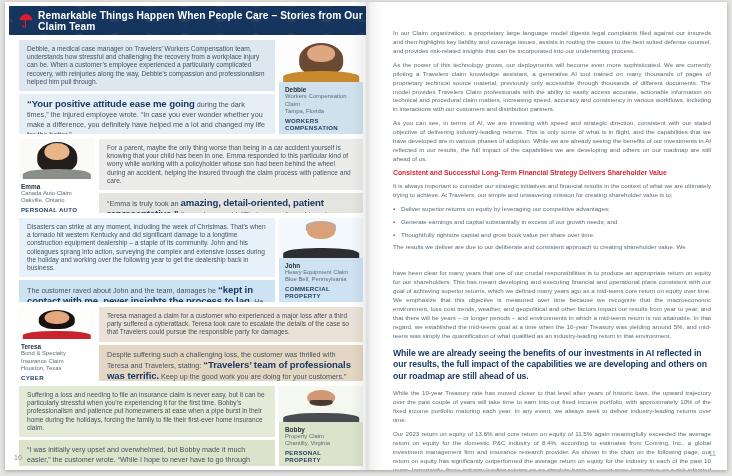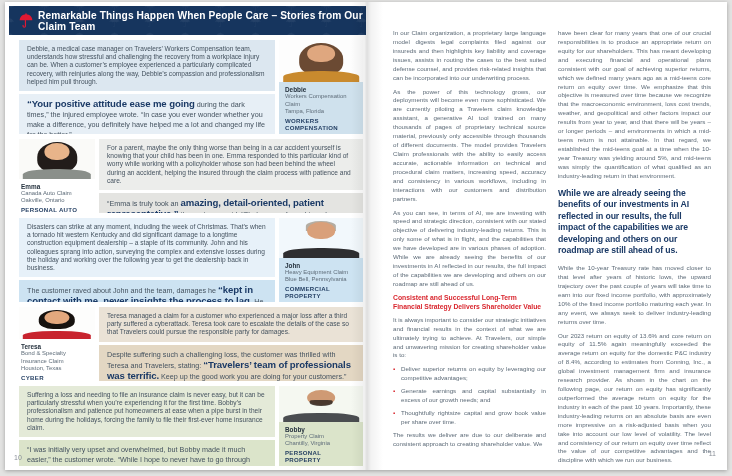--- a/index.html
+++ b/index.html
@@ -55,21 +55,21 @@
              width:27%; height:18%; background:var(--hair); border-radius:24% 24% 52% 52%; opacity:.9; }
   .av-body { position:absolute; left:50%; bottom:-2px; transform:translateX(-50%); width:90%; height:30%;
              background:var(--shirt); border-radius:46% 46% 0 0; }
 
   .pagenum { position:absolute; font-size:7px; color:#8a9098; z-index:45; }
   .pn-left { left:9px; bottom:9px; }
   .pn-right { right:11px; bottom:13px; }
 
   
   .page-right { position:absolute; left:361px; top:0; width:361px; height:468px; overflow:hidden;
-                padding:27px 16px 0 27px; display:flex; gap:12px; }
+                padding:27px 16px 0 27px; display:flex; gap:12px;flex-direction:column; }
   .col { flex:1; min-width:0; }
   .col p { font-size:6.2px; line-height:1.44; color:#5c6a77; text-align:justify; margin-bottom:5px; }
   .red-heading { font-size:6.8px; line-height:1.32; font-weight:700; color:var(--accent-red); margin:2px 0 4px; }
   .pull-quote { font-size:8.7px !important; line-height:1.33 !important; font-weight:700;
                 color:var(--quote-navy) !important; text-align:left !important; margin:7px 0 7px !important; letter-spacing:-.1px; }
   .bullets { list-style:none; margin:0 0 4px; }
   .bullets li { position:relative; padding-left:8px; margin-bottom:4px; font-size:6.2px; line-height:1.44;
                 color:#5c6a77; text-align:justify; }
   .bullets li::before { content:"▪"; position:absolute; left:0; top:0; color:var(--accent-red); font-size:6px; }
 </style>

